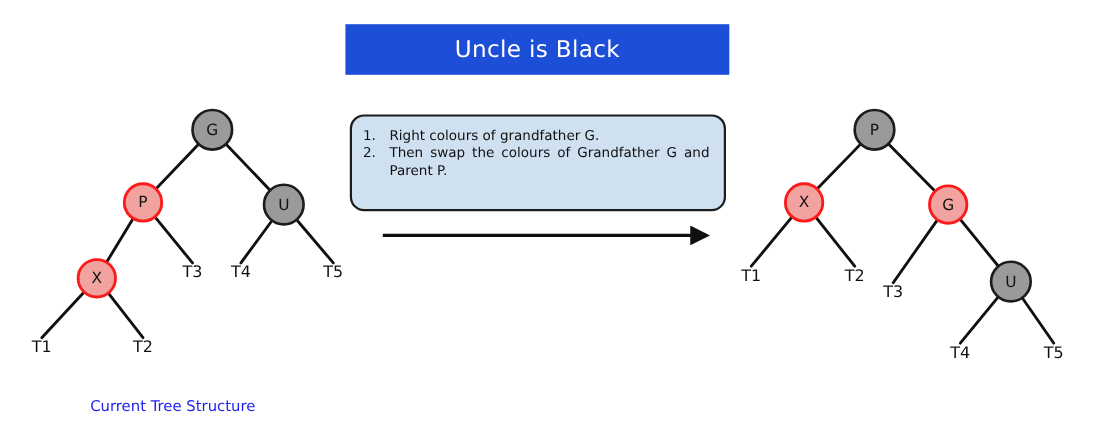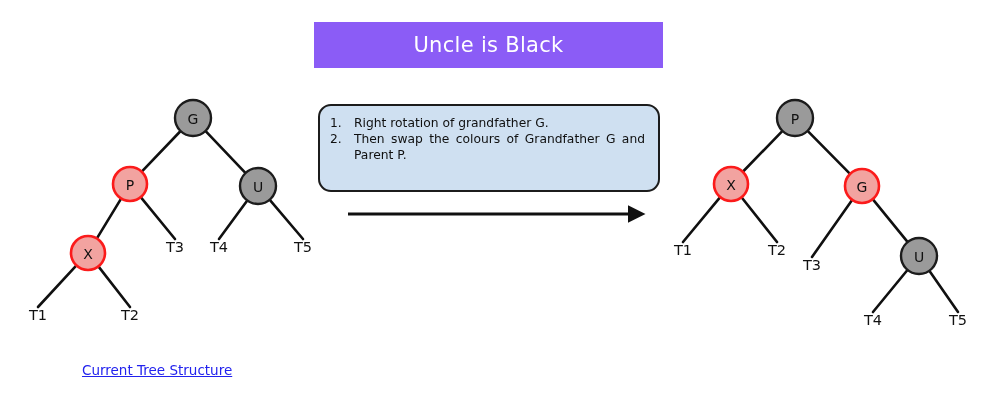--- a/index.html
+++ b/index.html
@@ -29,21 +29,21 @@
     height: 400px;
     display: block;
   }
   
   .title-banner {
     position: absolute;
     left: 314px;
     top: 22px;
     width: 349px;
     height: 46px;
-    background: #8b5cf6;
+    background: #1d4ed8;
     display: flex;
     align-items: center;
     justify-content: center;
   }
   .title-banner .title-text {
     color: #ffffff;
     font-size: 21px;
     font-family: "DejaVu Sans", sans-serif;
     letter-spacing: 0.3px;
     line-height: 1;
@@ -100,21 +100,20 @@
     font-size: 14.5px;
     fill: #111111;
     text-anchor: middle;
   }
   .caption {
     position: absolute;
     color: #2222ee;
     font-size: 13.5px;
     font-family: "DejaVu Sans", sans-serif;
     white-space: nowrap;
-    text-decoration: underline;
   }
   .caption-left  { left: 82px;  top: 362px; }
   .caption-right { left: 729px; top: 364px; }
 </style>
 </head>
 <body>
 
 <div id="stage">
 
   <svg class="canvas" viewBox="0 0 1003 400">
@@ -175,21 +174,21 @@
   </svg>
 
   <div class="title-banner">
     <span class="title-text">Uncle is Black</span>
   </div>
 
   <div class="instr-box">
     <ol class="instr-list" id="instr-list">
         <li class="instr-item">
           <span class="instr-num">1.</span>
-          <span class="instr-text">Right rotation of grandfather G.</span>
+          <span class="instr-text">Right colours of grandfather G.</span>
         </li>
         <li class="instr-item justified">
           <span class="instr-num">2.</span>
           <span class="instr-text">Then swap the colours of Grandfather G and Parent P.</span>
         </li>
       </ol>
   </div>
 
   <div class="caption caption-left">Current Tree Structure</div>
 

